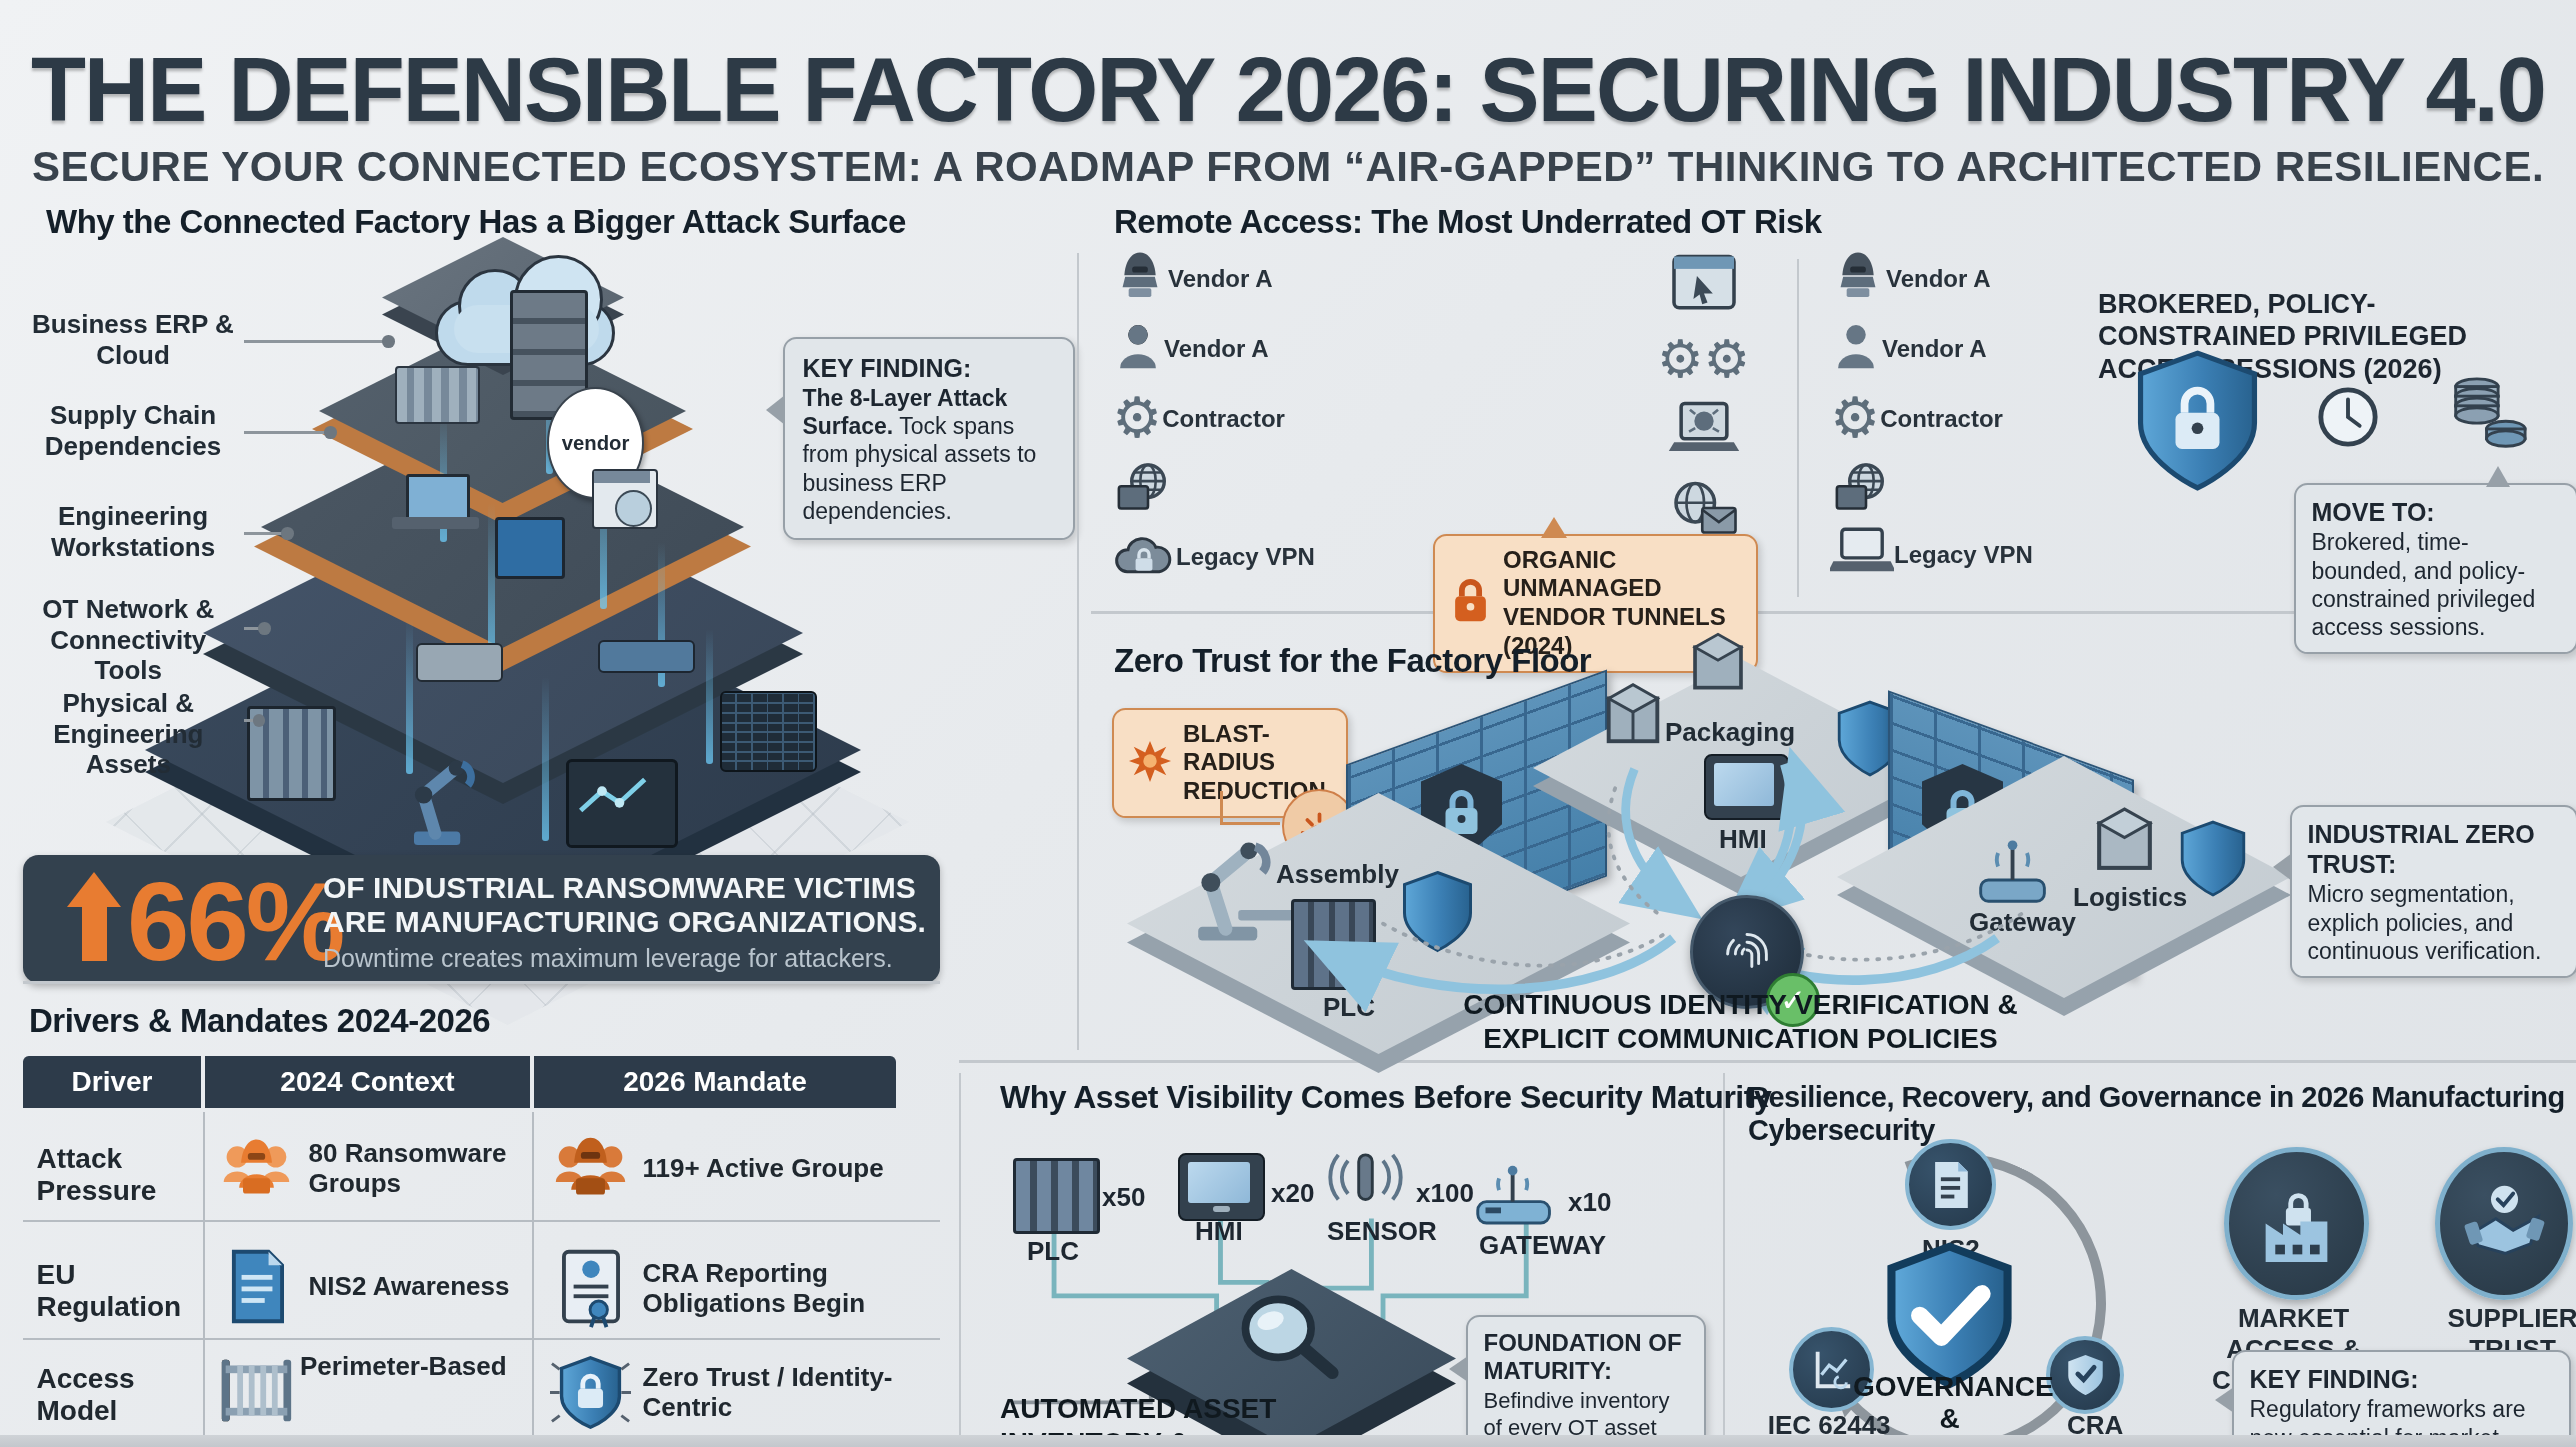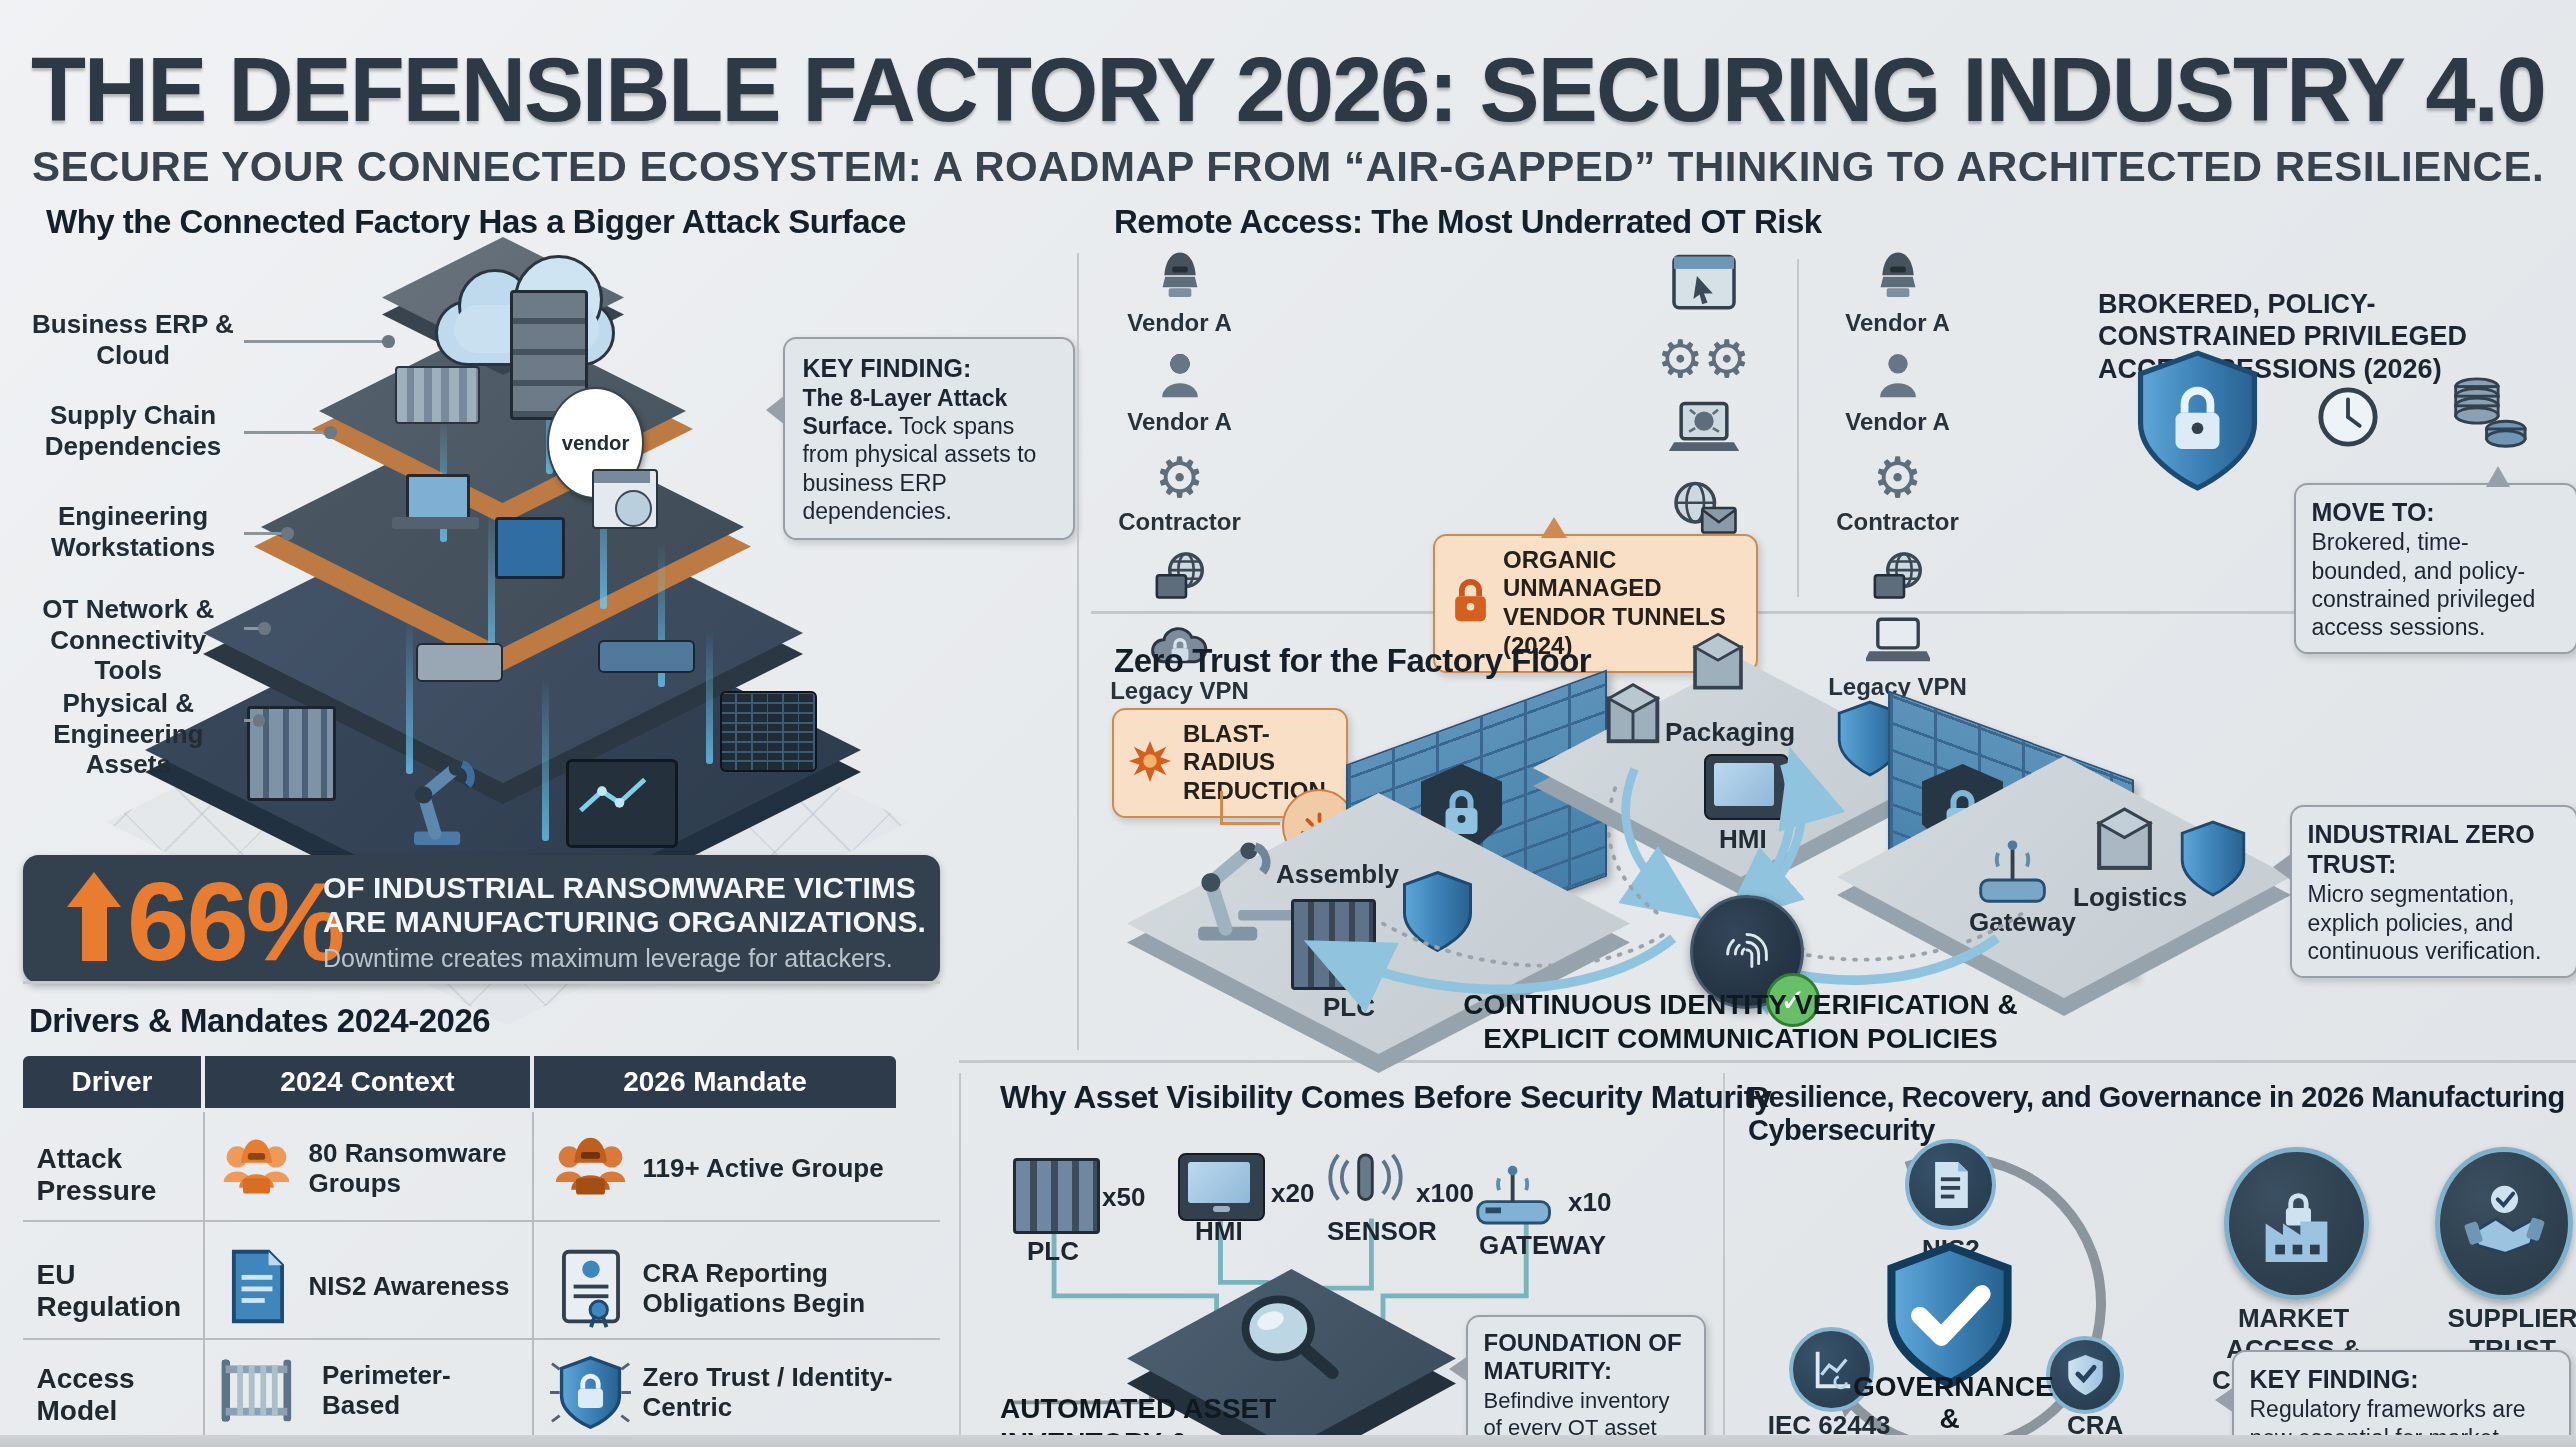--- a/index.html
+++ b/index.html
@@ -14,21 +14,21 @@
   .callout.orange{background:#f8dfc5;border-color:#cf8a52;}
   .callout .t{font-weight:bold;font-size:25px;line-height:1.2;}
   .callout .b{font-size:23px;line-height:1.22;margin-top:1.9px;}
   .tail{position:absolute;width:0;height:0;}
   .diamond{position:absolute;clip-path:polygon(50% 0,100% 50%,50% 100%,0 50%);}
   .divider{position:absolute;background:#c3c8cd;}
   .leader{position:absolute;height:2.9px;background:#8d959c;}
   .leader .dot{position:absolute;right:-5.8px;top:-4.8px;width:12.6px;height:12.6px;border-radius:50%;background:#6d7780;}
   .stream{position:absolute;width:6.8px;border-radius:2.9px;
     background:linear-gradient(180deg,rgba(120,215,255,0),rgba(110,205,250,.75));}
-  .ra-item{display:flex;flex-direction:column;align-items:center;margin-bottom:13.5px;}
+  .ra-item{display:flex;align-items:center;margin-bottom:13.5px;}
   .ra-item .cap{font-weight:bold;font-size:24px;color:#28323b;margin-top:1.9px;white-space:nowrap;}
   .glyph{font-family:"DejaVu Sans",sans-serif;color:#5e6e7b;line-height:1;}
   .oval{position:absolute;border-radius:50%;background:radial-gradient(circle at 35% 30%,#3a4f61,#273744);
     border:5.8px solid #7fb0cc;box-shadow:0 3.9px 7.7px rgba(0,0,0,.25);display:flex;align-items:center;justify-content:center;}
   .node{position:absolute;border-radius:50%;background:radial-gradient(circle at 35% 30%,#37536b,#24384a);
     border:4.8px solid #86b6d2;display:flex;align-items:center;justify-content:center;}
   .wall{position:absolute;background:
     repeating-linear-gradient(0deg,#38678f 0 2.9px,transparent 2.9px 27px),
     repeating-linear-gradient(90deg,#38678f 0 2.9px,transparent 2.9px 44px),
     linear-gradient(180deg,#5d93ba,#447fa9);
@@ -251,21 +251,21 @@
           <rect x="18" y="40" width="36" height="4" fill="#33414e"></rect>
             <rect x="18" y="50" width="36" height="4" fill="#33414e"></rect>
           <circle cx="44" cy="66" r="9" fill="#3f86bd" stroke="#1d4a70" stroke-width="3"></circle>
           <path d="M40 72 L36 84 M48 72 L52 84" stroke="#1d4a70" stroke-width="4"></path>
         </svg>
       </span>
       <span class="cell-tx">CRA Reporting Obligations Begin</span>
     </div>
 
     <div class="abs cell-tx" style="left:13.5px;top:307px;width:155px;font-size:28px;">Access Model</div>
-    <div class="abs" style="left:193px;top:296px;width:309px;display:flex;align-items:center;gap:25px;">
+    <div class="abs" style="left:193px;top:296px;width:309px;display:flex;align-items:flex-start;gap:3px;">
       <span class="cell-ic">
         <svg width="81" height="77" viewBox="0 0 84 80">
           <rect x="6" y="8" width="8" height="64" rx="3" fill="#5d7documents astonishing"></rect>
             <rect x="6" y="8" width="8" height="64" rx="3" fill="#5d7488"></rect>
           <rect x="70" y="8" width="8" height="64" rx="3" fill="#5d7488"></rect>
           <rect x="10" y="14" width="64" height="8" fill="#8ba0b2"></rect>
             <rect x="10" y="58" width="64" height="8" fill="#8ba0b2"></rect>
           <rect x="22" y="14" width="6" height="52" fill="#aebfcc"></rect>
             <rect x="34" y="14" width="6" height="52" fill="#aebfcc"></rect>
           <rect x="46" y="14" width="6" height="52" fill="#aebfcc"></rect>

